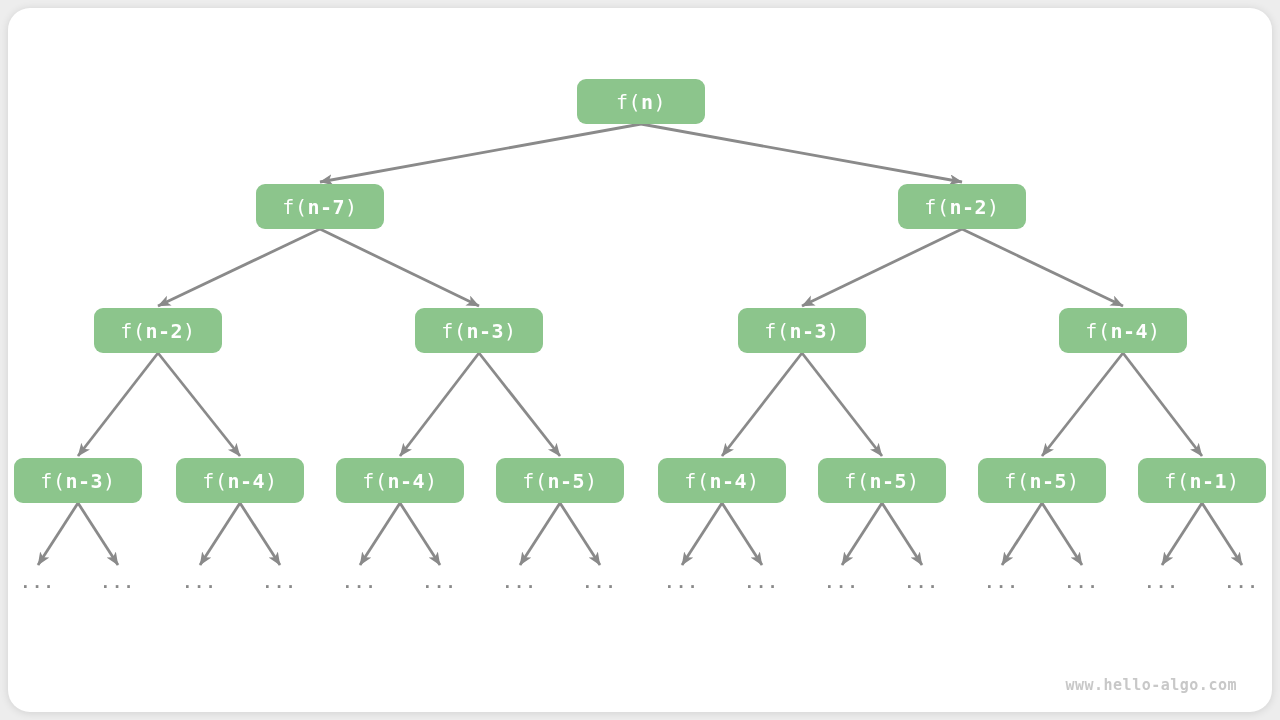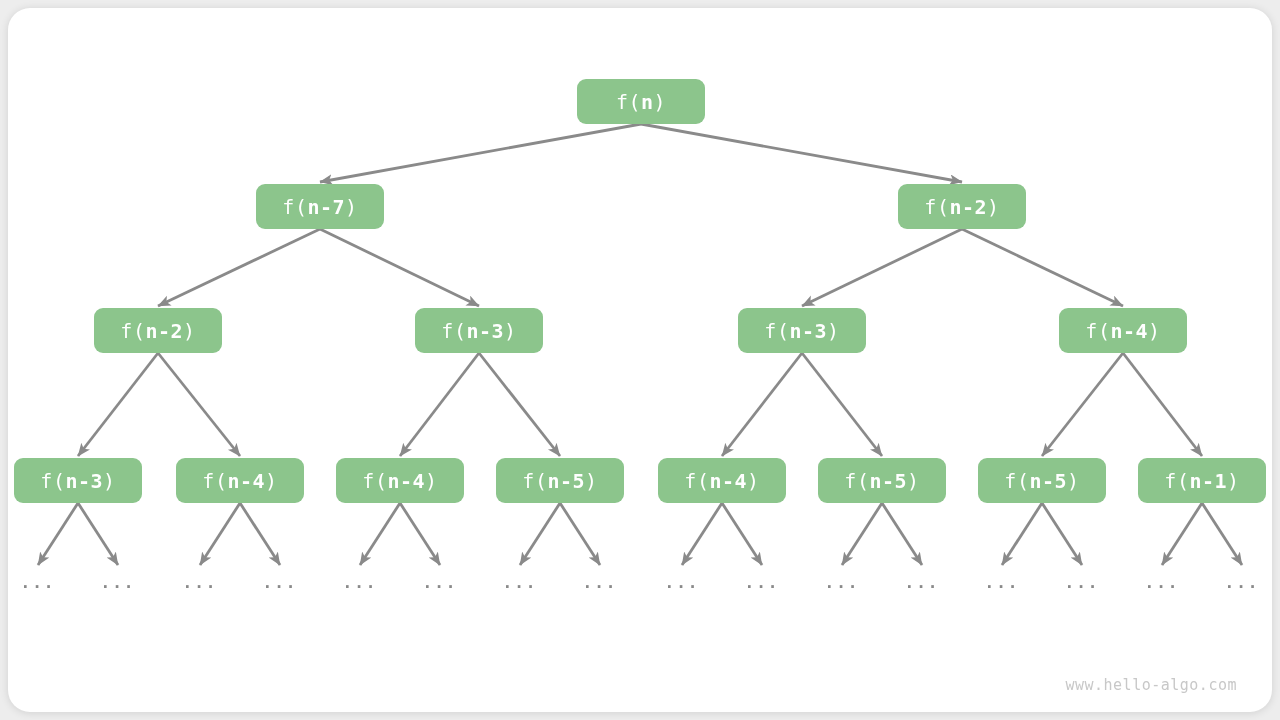--- a/index.html
+++ b/index.html
@@ -60,20 +60,21 @@
     font-weight:bold;
     letter-spacing:2px;
     line-height:20px;
   }
   .watermark{
     position:absolute;
     right:43px;bottom:26px;
     color:var(--watermark);
     font-size:15px;
     letter-spacing:0.5px;
+    font-weight:bold;
   }
 </style>
 </head>
 <body>
 
 <div class="card"></div>
 
 <svg id="edges" viewBox="0 0 1280 720" aria-hidden="true">
   <defs>
     <marker id="ah" orient="auto" markerUnits="userSpaceOnUse" markerWidth="16" markerHeight="14" refX="12.5" refY="5.5">

